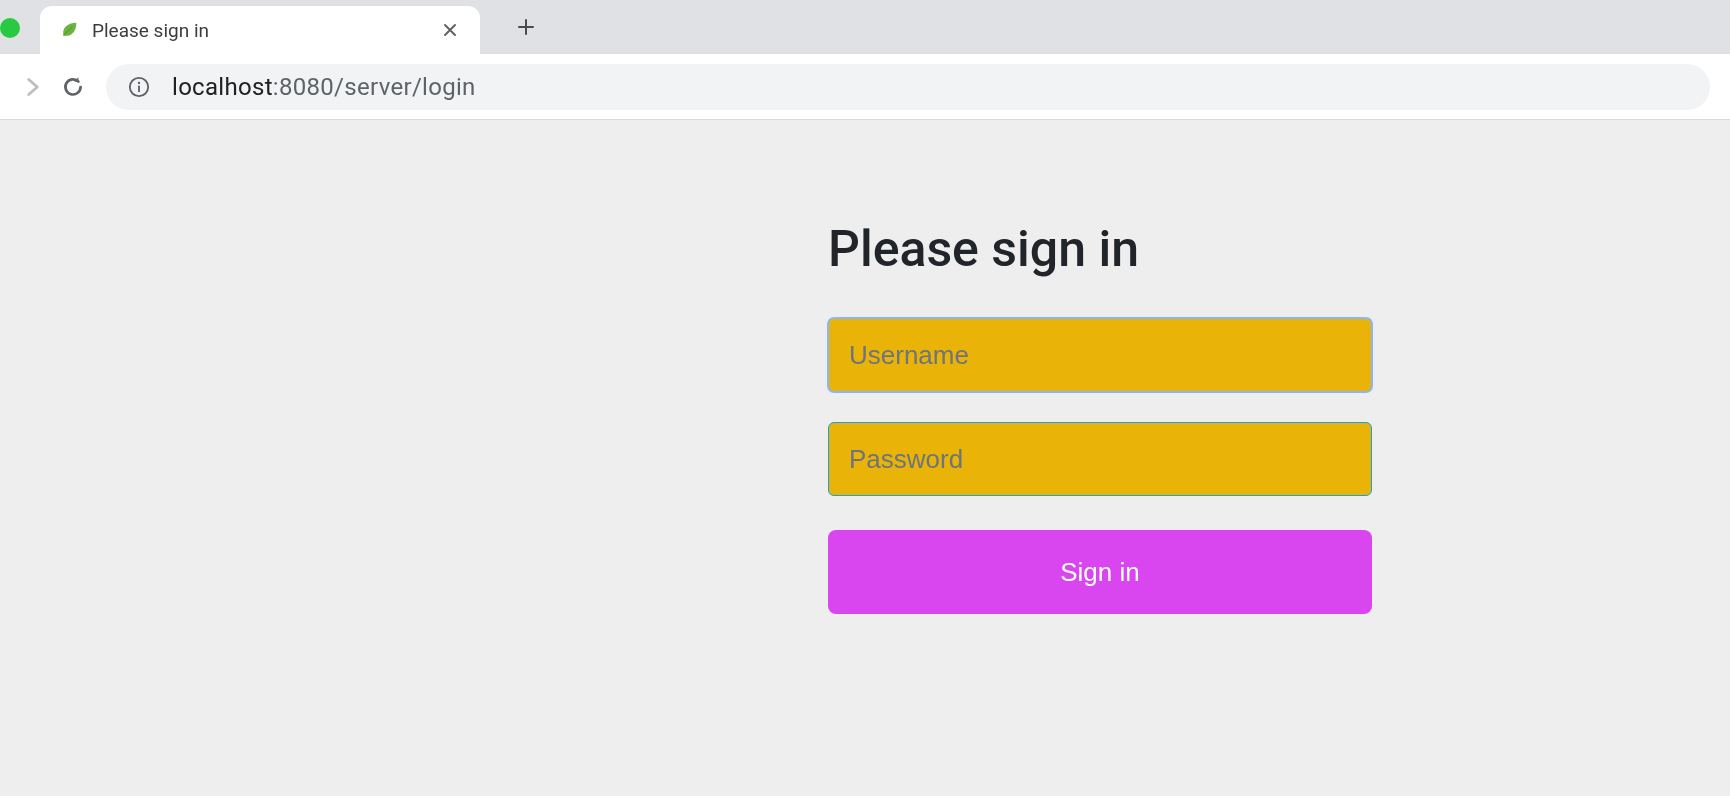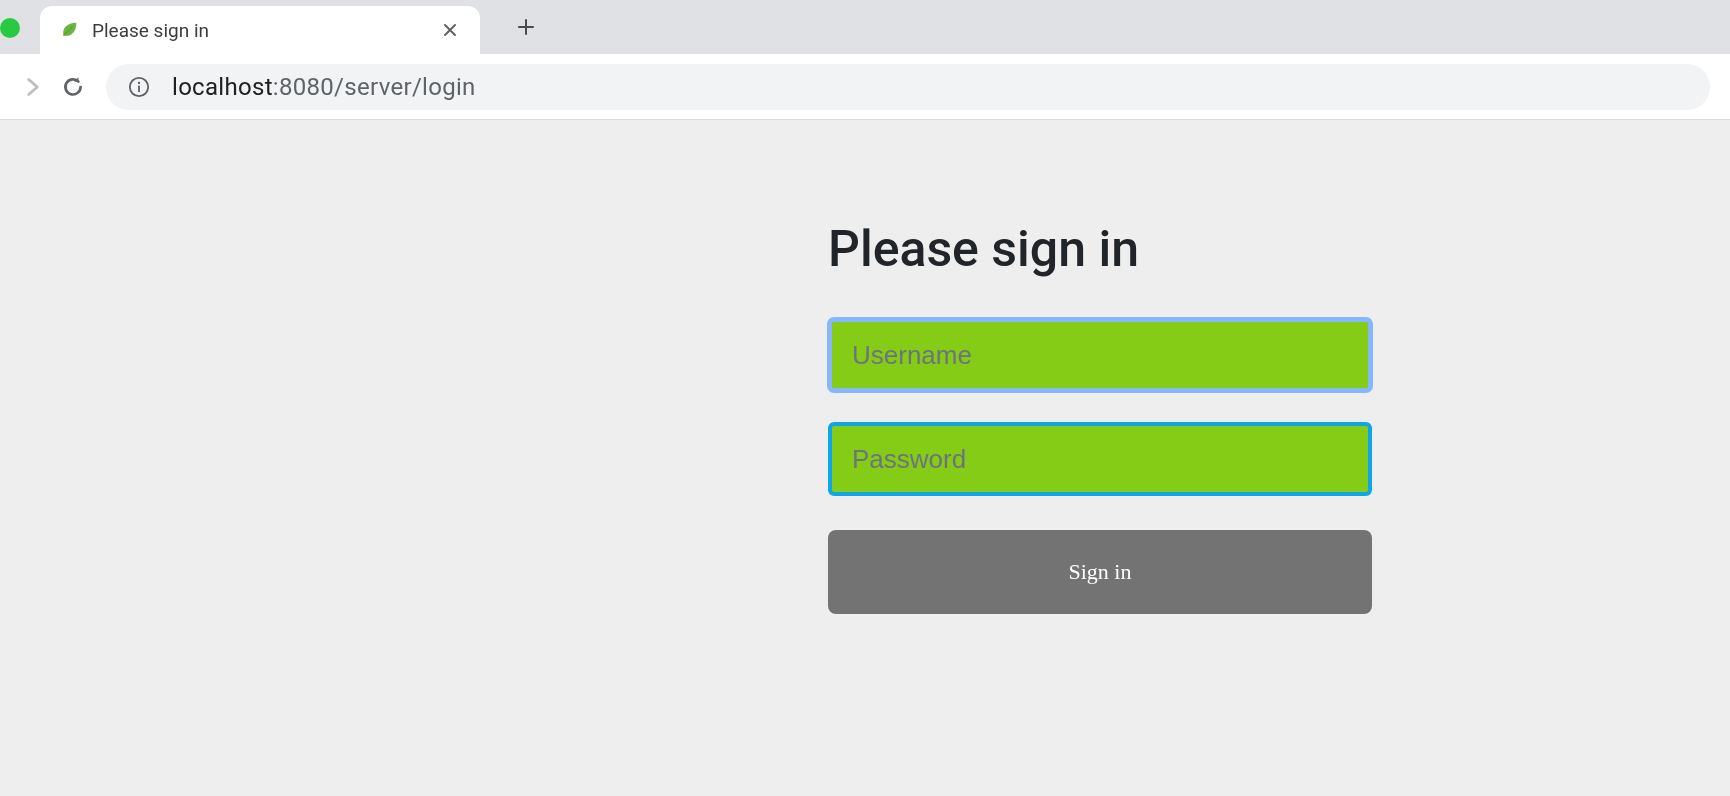--- a/index.html
+++ b/index.html
@@ -138,45 +138,44 @@
       font-size: 50px;
       font-weight: 500;
       color: #212529;
       margin-bottom: 40px;
     }
     .form-control {
       width: 100%;
       height: 74px;
       padding: 0 20px;
       font-size: 26px;
-      border: 4px solid #0ea5e9;
+      border: 1px solid #0ea5e9;
       border-radius: 6px;
-      background: #84cc16;
+      background: #eab308;
       color: #495057;
       outline: none;
       margin-bottom: 30px;
     }
     .form-control.focused {
       border-color: #86b7fe;
       box-shadow: 0 0 0 1px #86b7fe;
     }
     .form-control::placeholder {
       color: #6c757d;
     }
     .btn-primary {
       width: 100%;
       height: 84px;
-      background: #737373;
+      background: #d946ef;
       border: none;
       border-radius: 8px;
       color: #ffffff;
-      font-size: 22px;
+      font-size: 26px;
       cursor: pointer;
       margin-top: 4px;
-      font-family: Liberation Serif, serif;
     }
   </style>
 </head>
 <body>
 
 <div class="browser-chrome">
   <div class="tab-bar">
     <div class="traffic-light"></div>
     <div class="tab">
       <span class="favicon">

